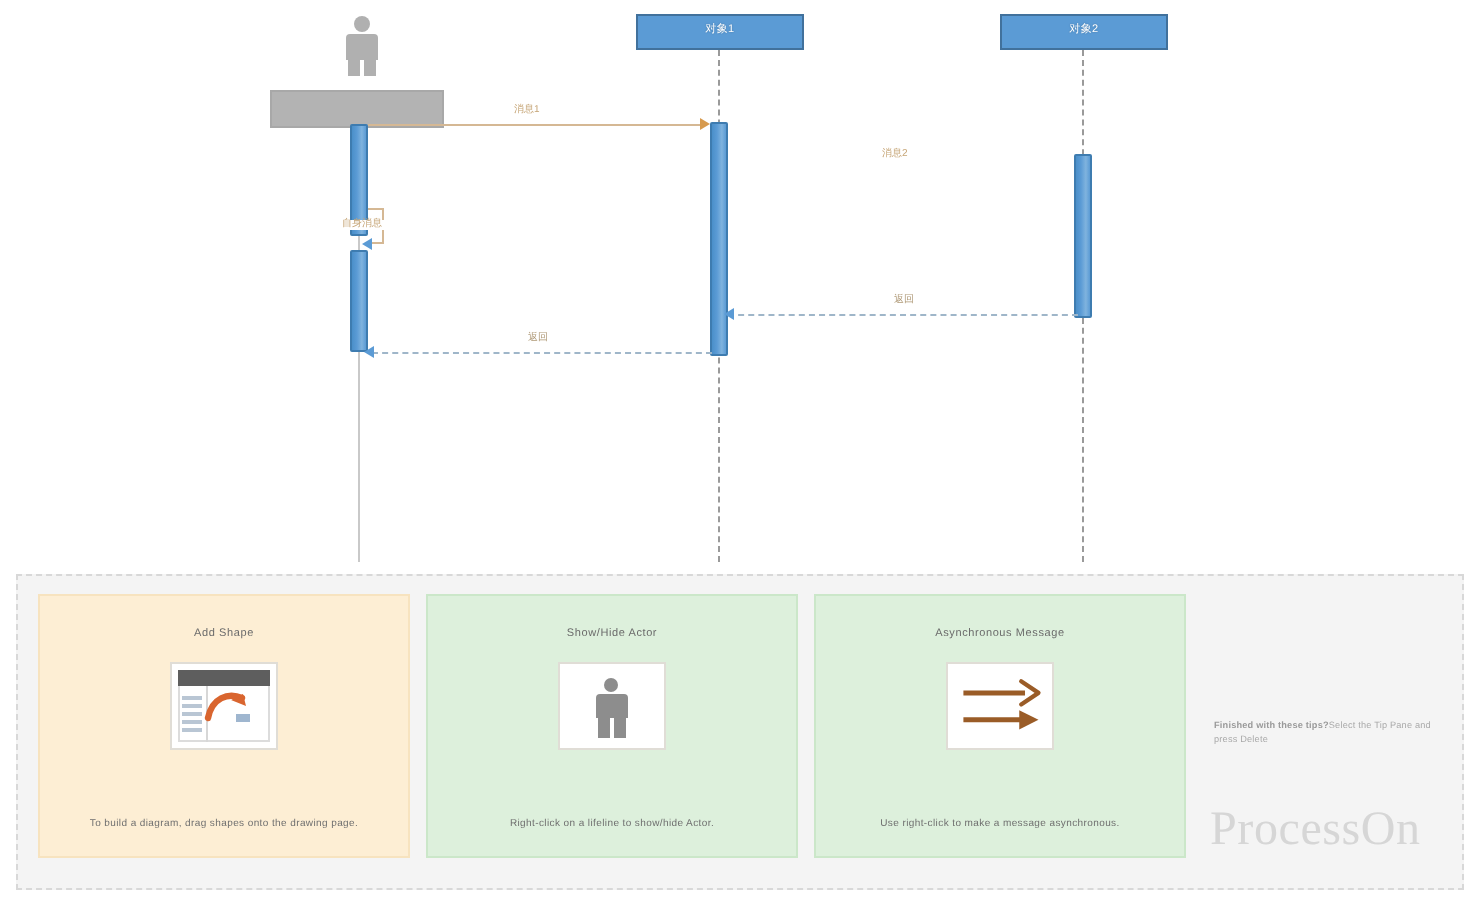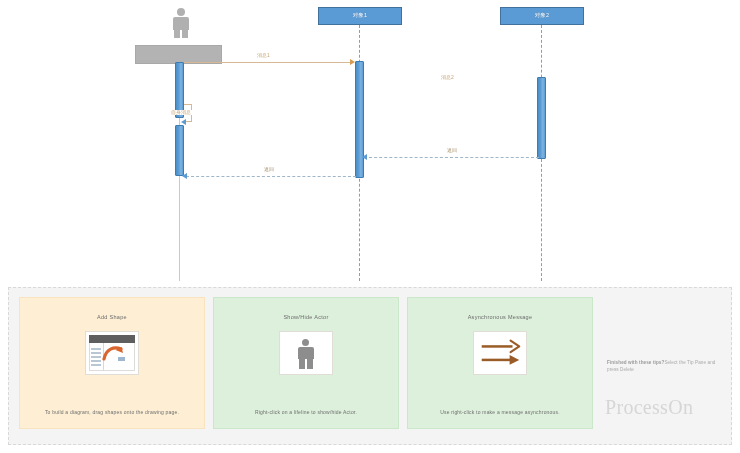--- a/index.html
+++ b/index.html
@@ -221,23 +221,23 @@
     left: 6px; top: 62px;
     width: 120px;
     font-size: 4.6px;
     color: #a9a9a9;
     line-height: 1.55;
     letter-spacing: .1px;
   }
   #tip-finish b { font-weight: bold; color: #9a9a9a; }
   #brand {
     position: absolute;
-    left: 4px; bottom: 10px;
+    left: 4px; bottom: 0;
     font-family: "Liberation Serif", serif;
-    font-size: 20px;
+    font-size: 24px;
     color: #d6d6d6;
     letter-spacing: .3px;
   }
 </style>
 </head>
 <body>
 
 <div id="app">
 
   <div id="canvas">

